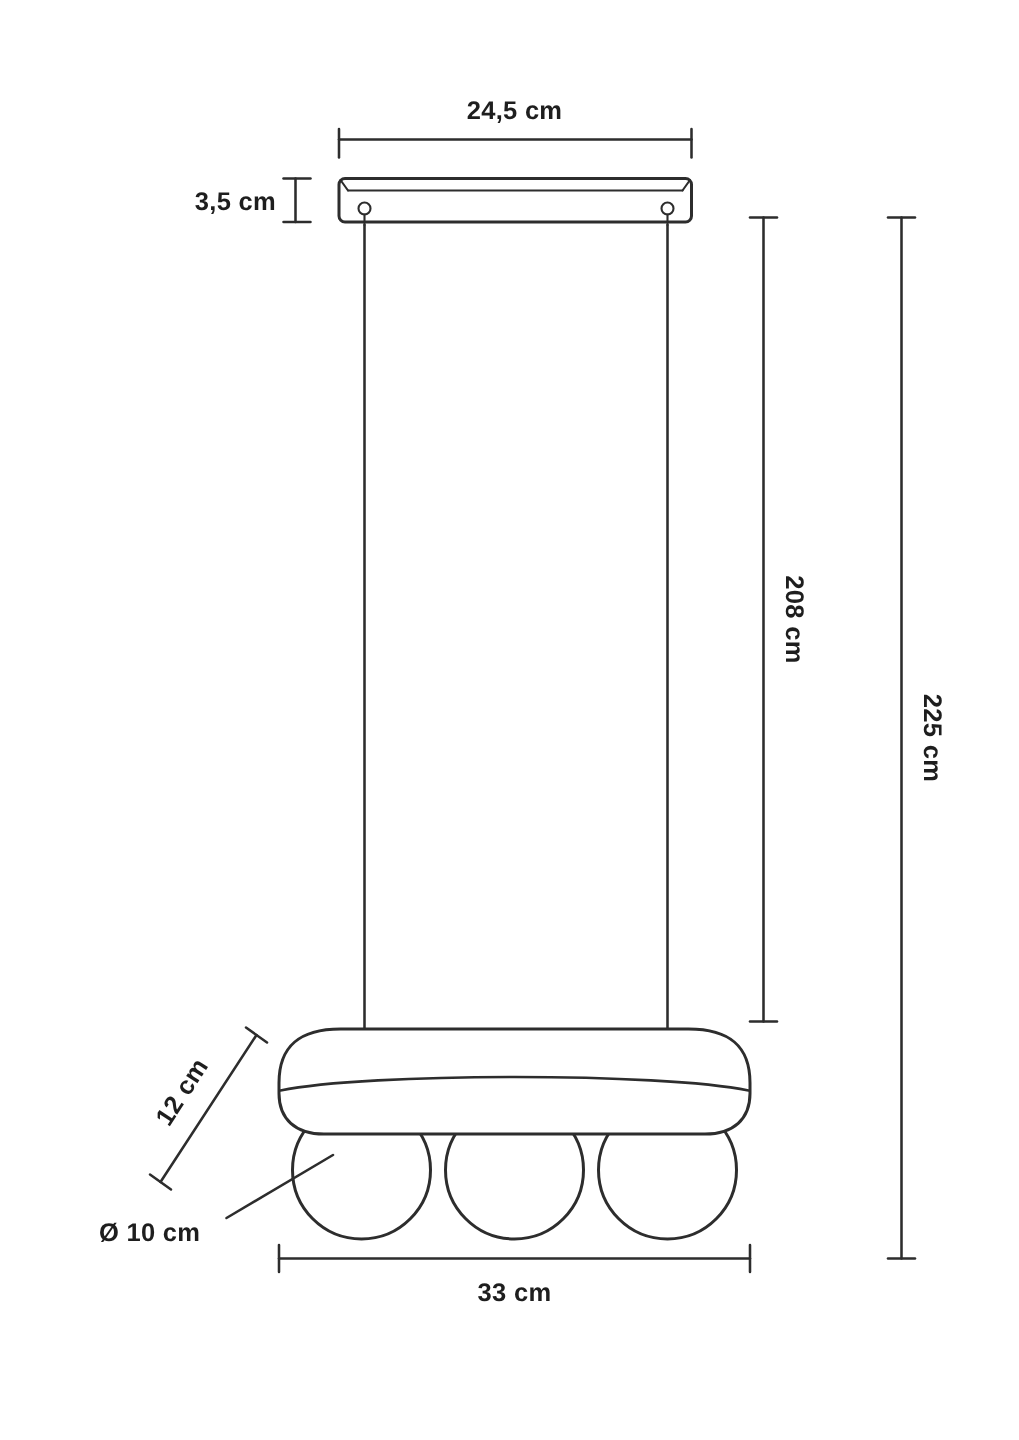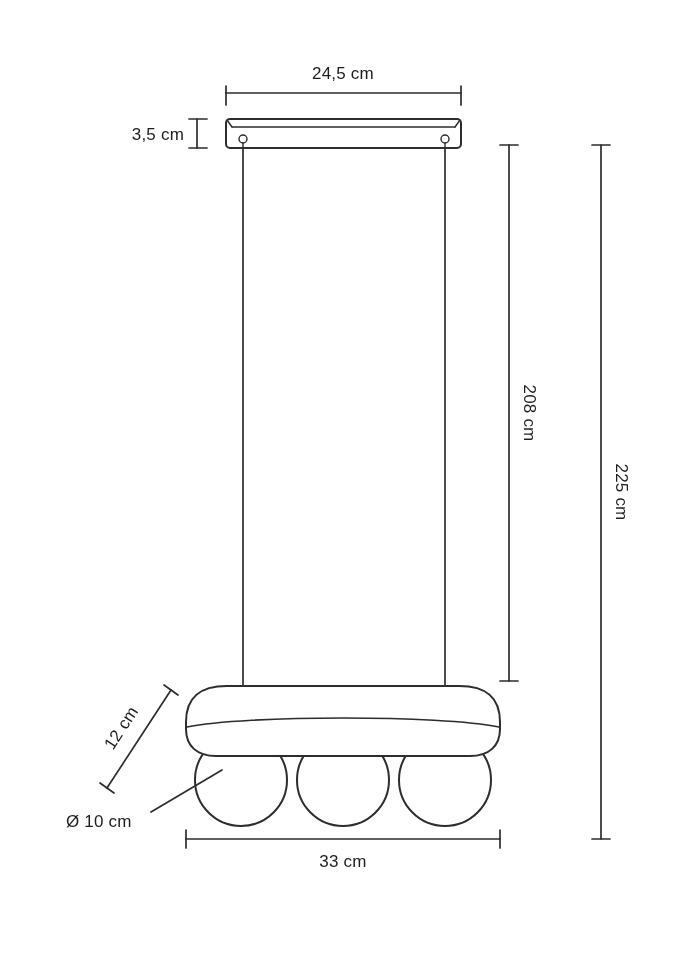--- a/index.html
+++ b/index.html
@@ -6,20 +6,21 @@
     margin: 0;
     padding: 0;
     background: #ffffff;
   }
   .canvas {
     position: relative;
     width: 679px;
     height: 960px;
     background: #ffffff;
     overflow: hidden;
+    font-weight: bold;
   }
   svg {
     display: block;
   }
   svg text {
     font-family: "Liberation Sans", "DejaVu Sans", sans-serif;
     font-size: 17px;
     fill: #1e1e1e;
     letter-spacing: 0.2px;
   }

